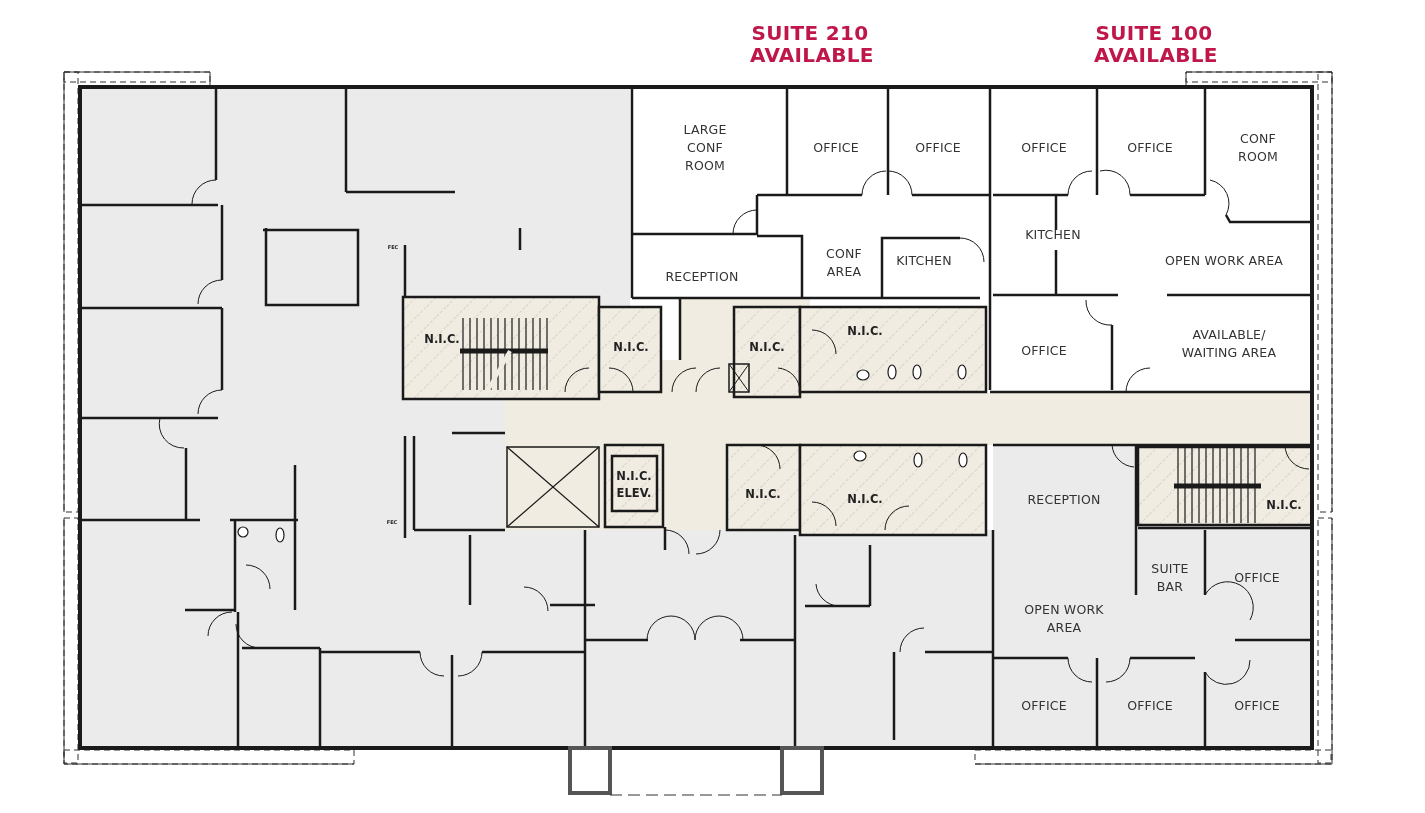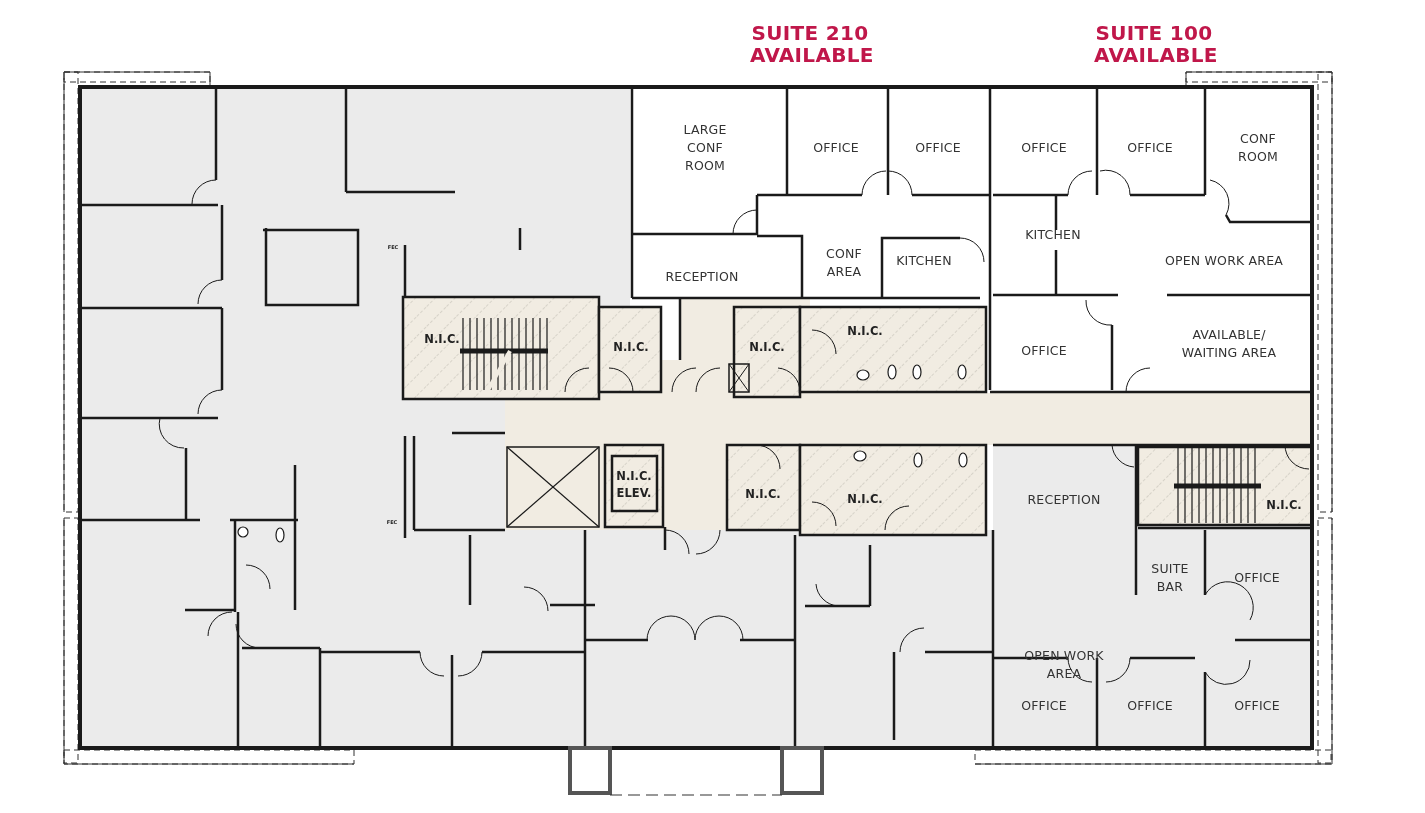--- a/index.html
+++ b/index.html
@@ -278,21 +278,21 @@
 ROOM</div>
     <div class="lbl" style="left: 1053px; top: 235px;">KITCHEN</div>
     <div class="lbl" style="left: 1224px; top: 261px;">OPEN WORK AREA</div>
     <div class="lbl" style="left: 1044px; top: 351px;">OFFICE</div>
     <div class="lbl" style="left: 1229px; top: 344px;">AVAILABLE/
 WAITING AREA</div>
     <div class="lbl" style="left: 1064px; top: 500px;">RECEPTION</div>
     <div class="lbl" style="left: 1170px; top: 578px;">SUITE
 BAR</div>
     <div class="lbl" style="left: 1257px; top: 578px;">OFFICE</div>
-    <div class="lbl" style="left: 1064px; top: 619px; margin-top: 46px;">OPEN WORK
+    <div class="lbl" style="left: 1064px; top: 619px;">OPEN WORK
 AREA</div>
     <div class="lbl" style="left: 1044px; top: 706px;">OFFICE</div>
     <div class="lbl" style="left: 1150px; top: 706px;">OFFICE</div>
     <div class="lbl" style="left: 1257px; top: 706px;">OFFICE</div>
   </div>
 <div id="nic-labels">
     <div class="nic" style="left: 442px; top: 339px;">N.I.C.</div>
     <div class="nic" style="left: 631px; top: 347px;">N.I.C.</div>
     <div class="nic" style="left: 767px; top: 347px;">N.I.C.</div>
     <div class="nic" style="left: 865px; top: 331px;">N.I.C.</div>

